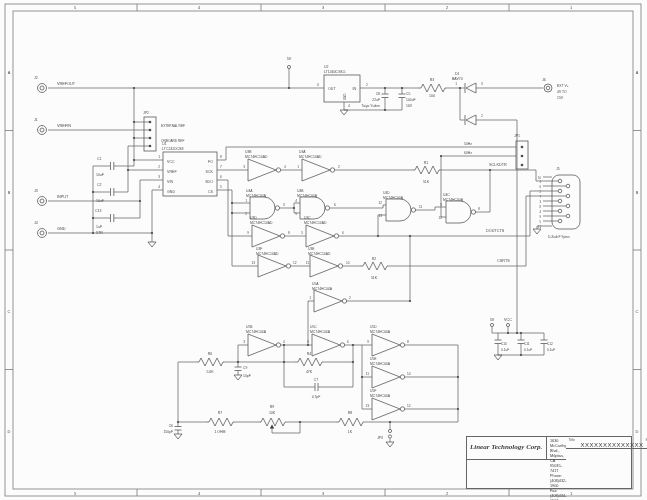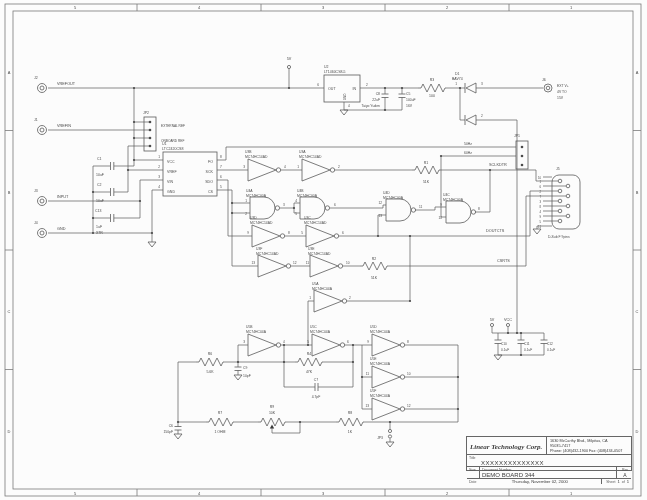--- a/index.html
+++ b/index.html
@@ -6,22 +6,22 @@
   .page{position:relative;width:647px;height:500px;background:#fcfcfc;overflow:hidden;
         font-family:"Liberation Sans",sans-serif;}
   svg{position:absolute;left:0;top:0;}
   svg text{fill:#4a4a4a;font-family:"Liberation Sans",sans-serif;}
   .wire{stroke:#5a5a5a;stroke-width:0.7;fill:none;}
   .comp{stroke:#5a5a5a;stroke-width:0.8;fill:none;}
   .frame{stroke:#7a7a7a;stroke-width:0.8;fill:none;}
   .dotj{fill:#4a4a4a;}
   .pinf{fill:#3a3a3a;}
   
-  .tb{position:absolute;left:466px;top:436px;width:166px;height:35px;
-      border:1px solid #666;box-sizing:border-box;display:flex;flex-direction:column;
+  .tb{position:absolute;left:466px;top:436px;width:166px;height:53px;
+      border:1px solid #666;box-sizing:border-box;display:flex;
       background:#fcfcfc;color:#3c3c3c;}
   .tb .lbl{font-size:3.5px;color:#555;display:block;line-height:4px;}
   .tb-r1{display:flex;height:22px;border-bottom:1px solid #666;}
   .tb-company{width:80px;border-right:1px solid #666;font-family:"Liberation Serif",serif;
       font-weight:bold;font-style:italic;font-size:7px;padding:6px 2px 0 3px;box-sizing:border-box;}
   .tb-addr{flex:1;font-size:3.8px;line-height:5px;padding:2px 0 0 3px;}
   .tb-r2{height:12px;border-bottom:1px solid #666;padding:1px 0 0 2px;box-sizing:border-box;}
   .tb-title{font-size:6px;padding-left:12px;letter-spacing:0.5px;}
   .tb-r3{display:flex;height:11px;border-bottom:1px solid #666;}
   .tb-size{width:13px;border-right:1px solid #666;padding:1px 0 0 2px;box-sizing:border-box;}

